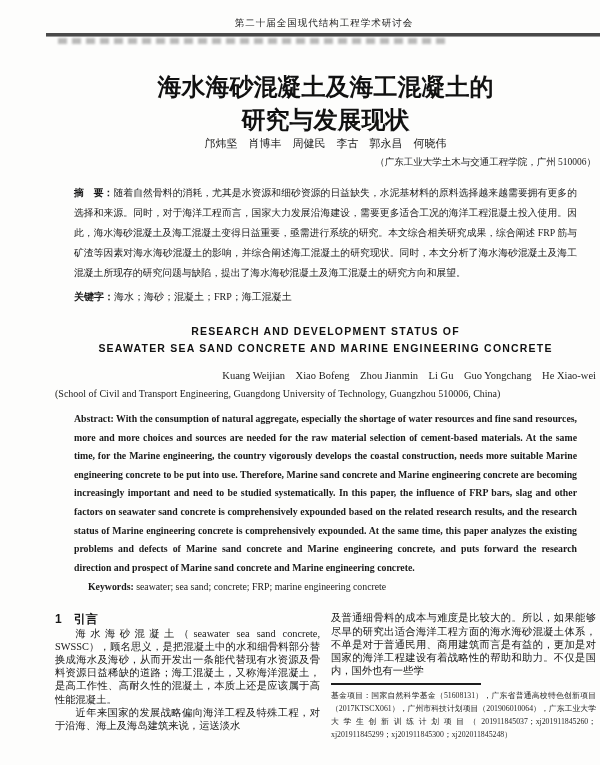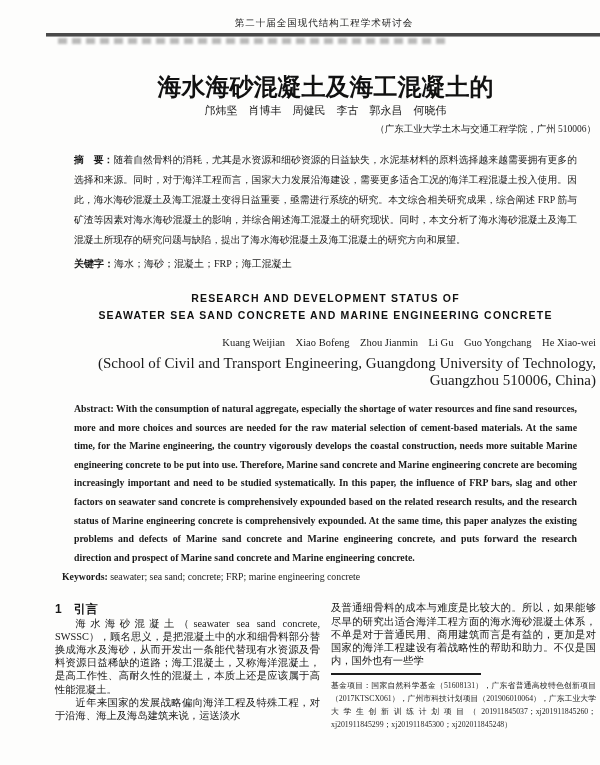--- a/index.html
+++ b/index.html
@@ -62,30 +62,30 @@
     margin-top:16px;text-align:center;
     font-family:"Liberation Sans","DejaVu Sans",sans-serif;
     font-weight:bold;font-size:10.5px;line-height:17px;
     letter-spacing:1.2px;color:#111;
   }
   .authors-en{
     margin-top:13px;text-align:right;
     font-size:10.5px;white-space:pre-wrap;color:#1a1a1a;
   }
   .affil-en{
-    margin-top:7px;text-align:right;
-    font-size:15px;color:#1a1a1a;
+    margin-top:7px;text-align:left;
+    font-size:10px;color:#1a1a1a;
   }
   .abstract-en{
     margin:11px 19px 0 19px;
     font-size:9.8px;line-height:18.6px;
     text-align:justify;color:#1a1a1a;font-weight:bold;
   }
   .kw-en{
-    margin:1px 19px 0 7px;
+    margin:1px 19px 0 33px;
     font-size:9.8px;line-height:18px;color:#1a1a1a;
   }
   .columns{
     display:flex;gap:11px;margin-top:15px;align-items:flex-start;
   }
   .col{flex:1;font-size:10.3px;line-height:13.2px;text-align:justify;color:#161616;}
   .sec-heading{
     font-weight:bold;font-size:12px;margin:2px 0 0 0;
     font-family:"Liberation Sans","DejaVu Sans",sans-serif;
   }
@@ -107,20 +107,21 @@
 <div class="page">
 
   <div class="header-line">第二十届全国现代结构工程学术研讨会</div>
   <div class="header-rule"></div>
   <div class="scan-artifact"></div>
 
   <div class="content">
 
     <div class="title-cn">
       <div>海水海砂混凝土及海工混凝土的</div>
+      <div>研究与发展现状</div>
     </div>
 
     <div class="authors-cn">邝炜坚　肖博丰　周健民　李古　郭永昌　何晓伟</div>
     <div class="affil-cn">（广东工业大学土木与交通工程学院，广州 510006）</div>
 
     <div class="abstract-cn"><b>摘　要：</b><span>随着自然骨料的消耗，尤其是水资源和细砂资源的日益缺失，水泥基材料的原料选择越来越需要拥有更多的选择和来源。同时，对于海洋工程而言，国家大力发展沿海建设，需要更多适合工况的海洋工程混凝土投入使用。因此，海水海砂混凝土及海工混凝土变得日益重要，亟需进行系统的研究。本文综合相关研究成果，综合阐述 FRP 筋与矿渣等因素对海水海砂混凝土的影响，并综合阐述海工混凝土的研究现状。同时，本文分析了海水海砂混凝土及海工混凝土所现存的研究问题与缺陷，提出了海水海砂混凝土及海工混凝土的研究方向和展望。</span></div>
 
     <div class="kw"><b>关键字：</b><span>海水；海砂；混凝土；FRP；海工混凝土</span></div>
 
     <div class="title-en">

